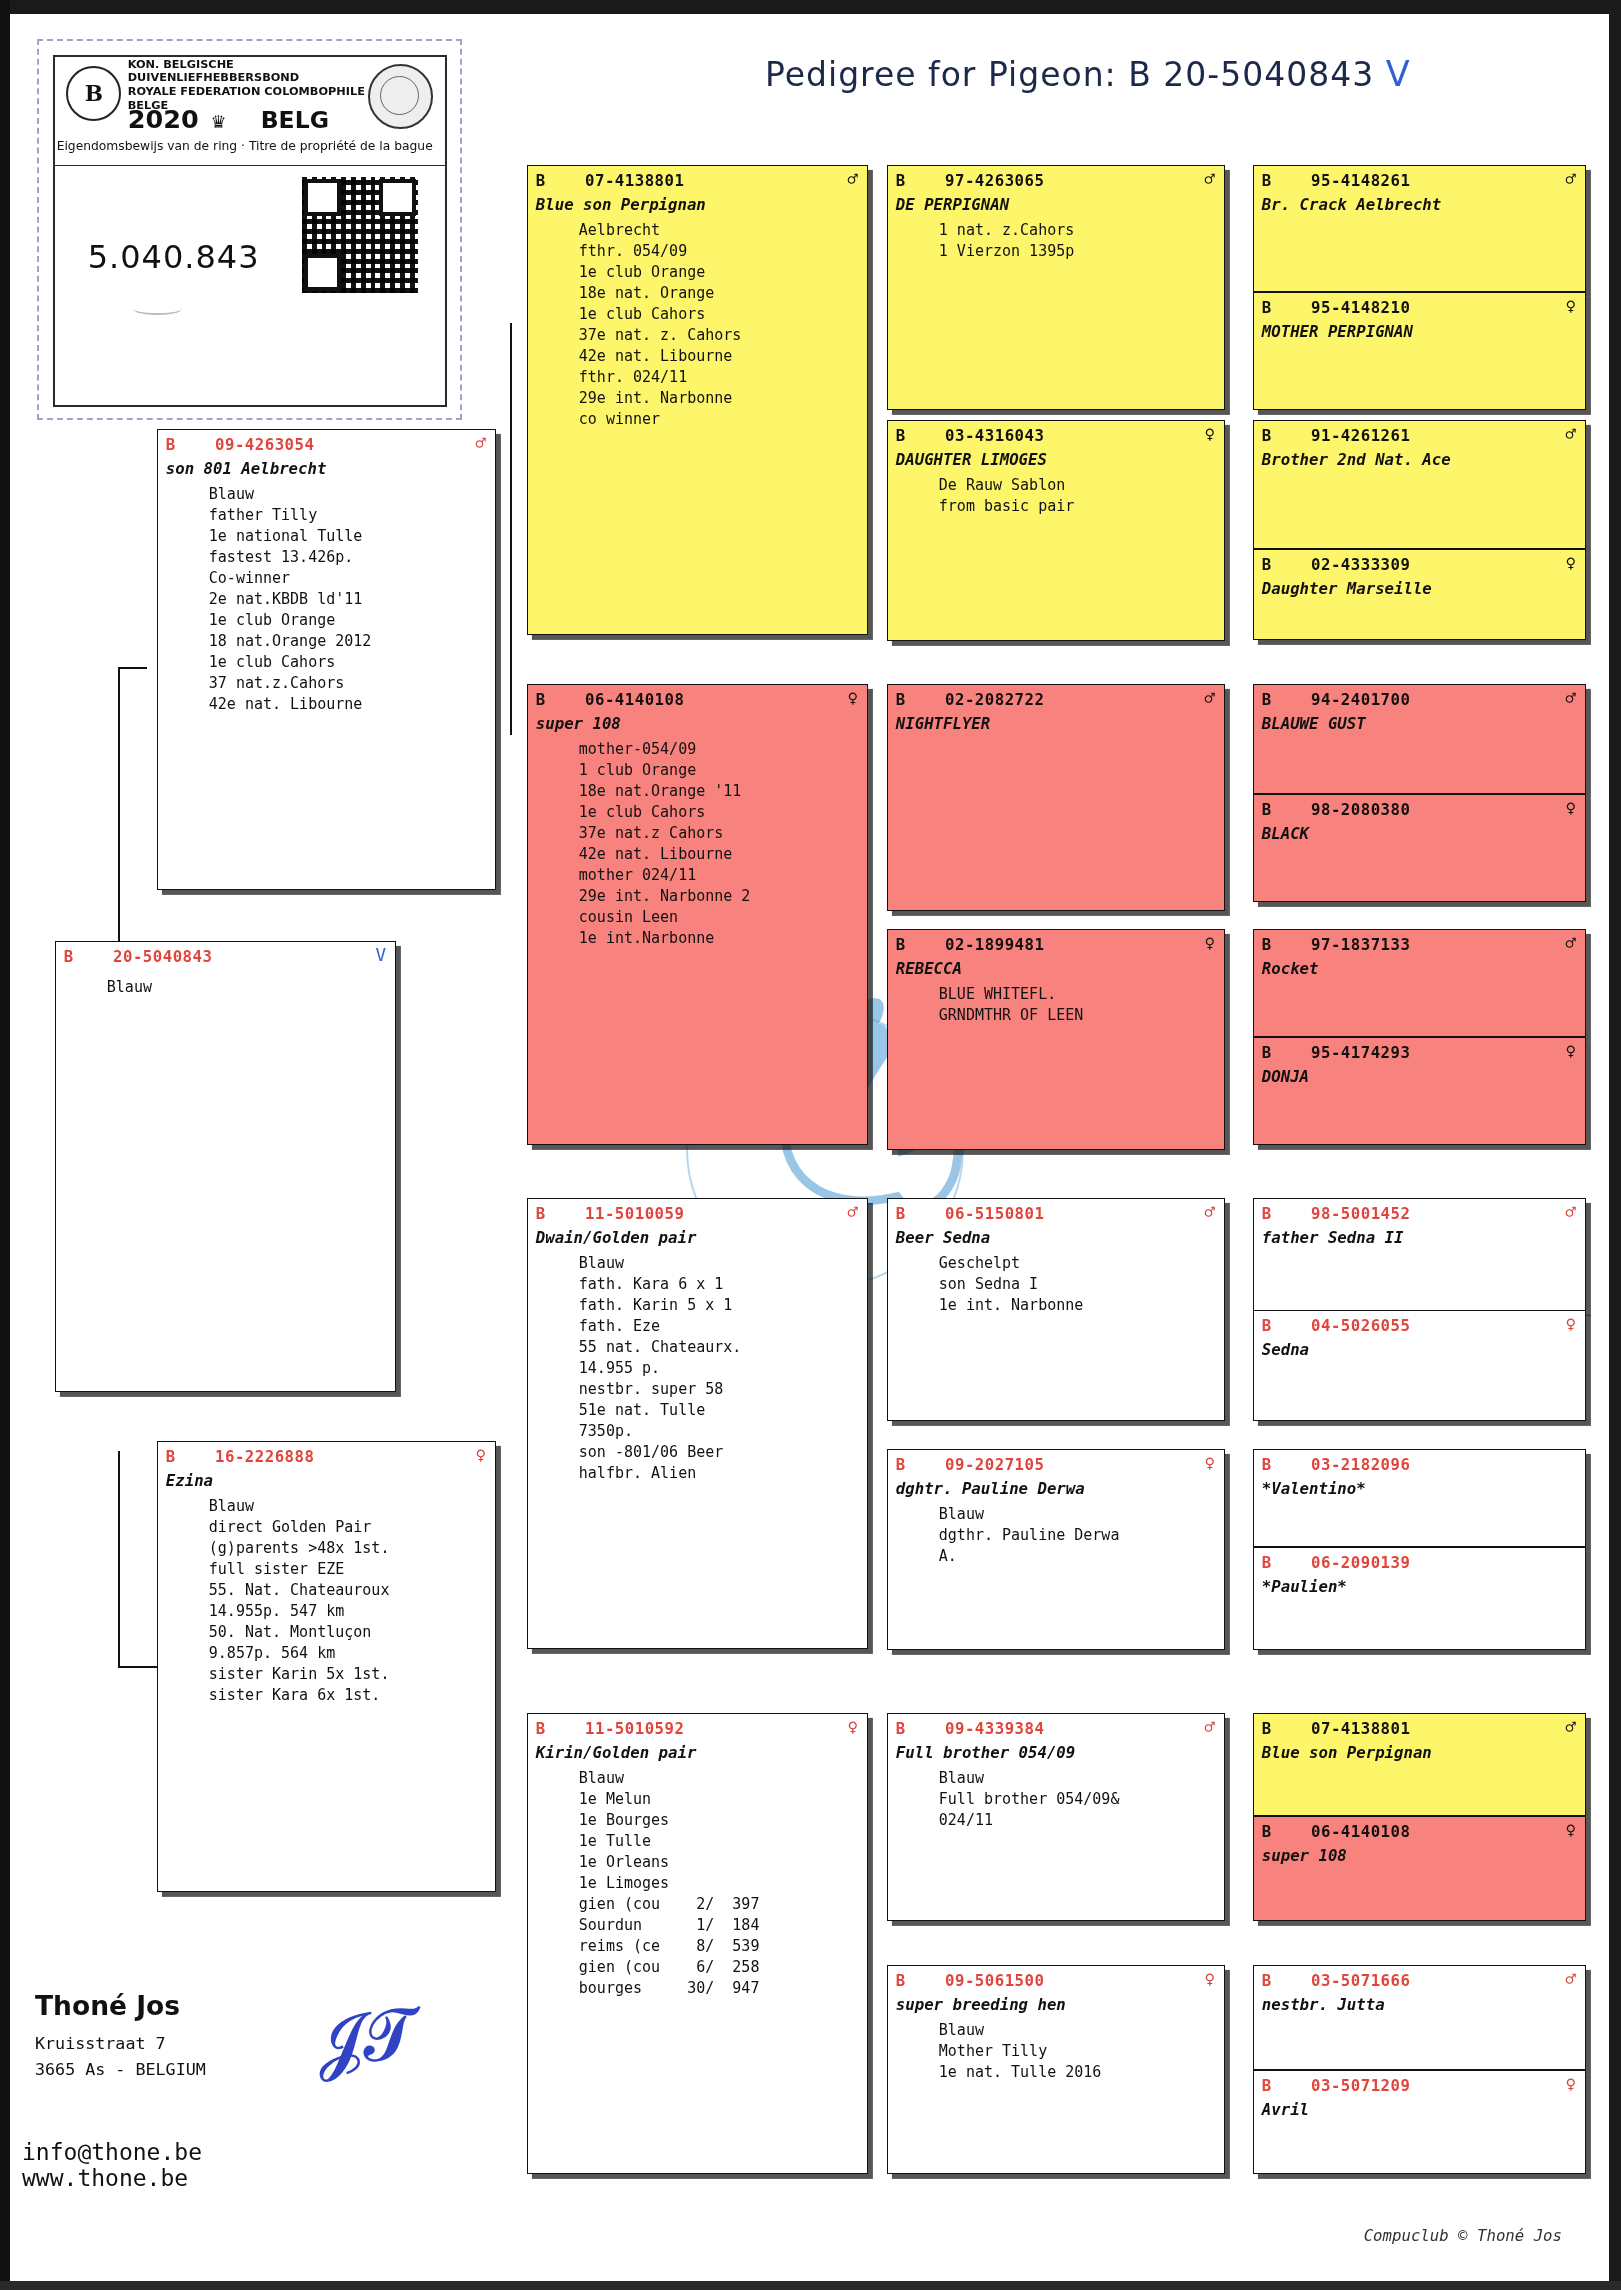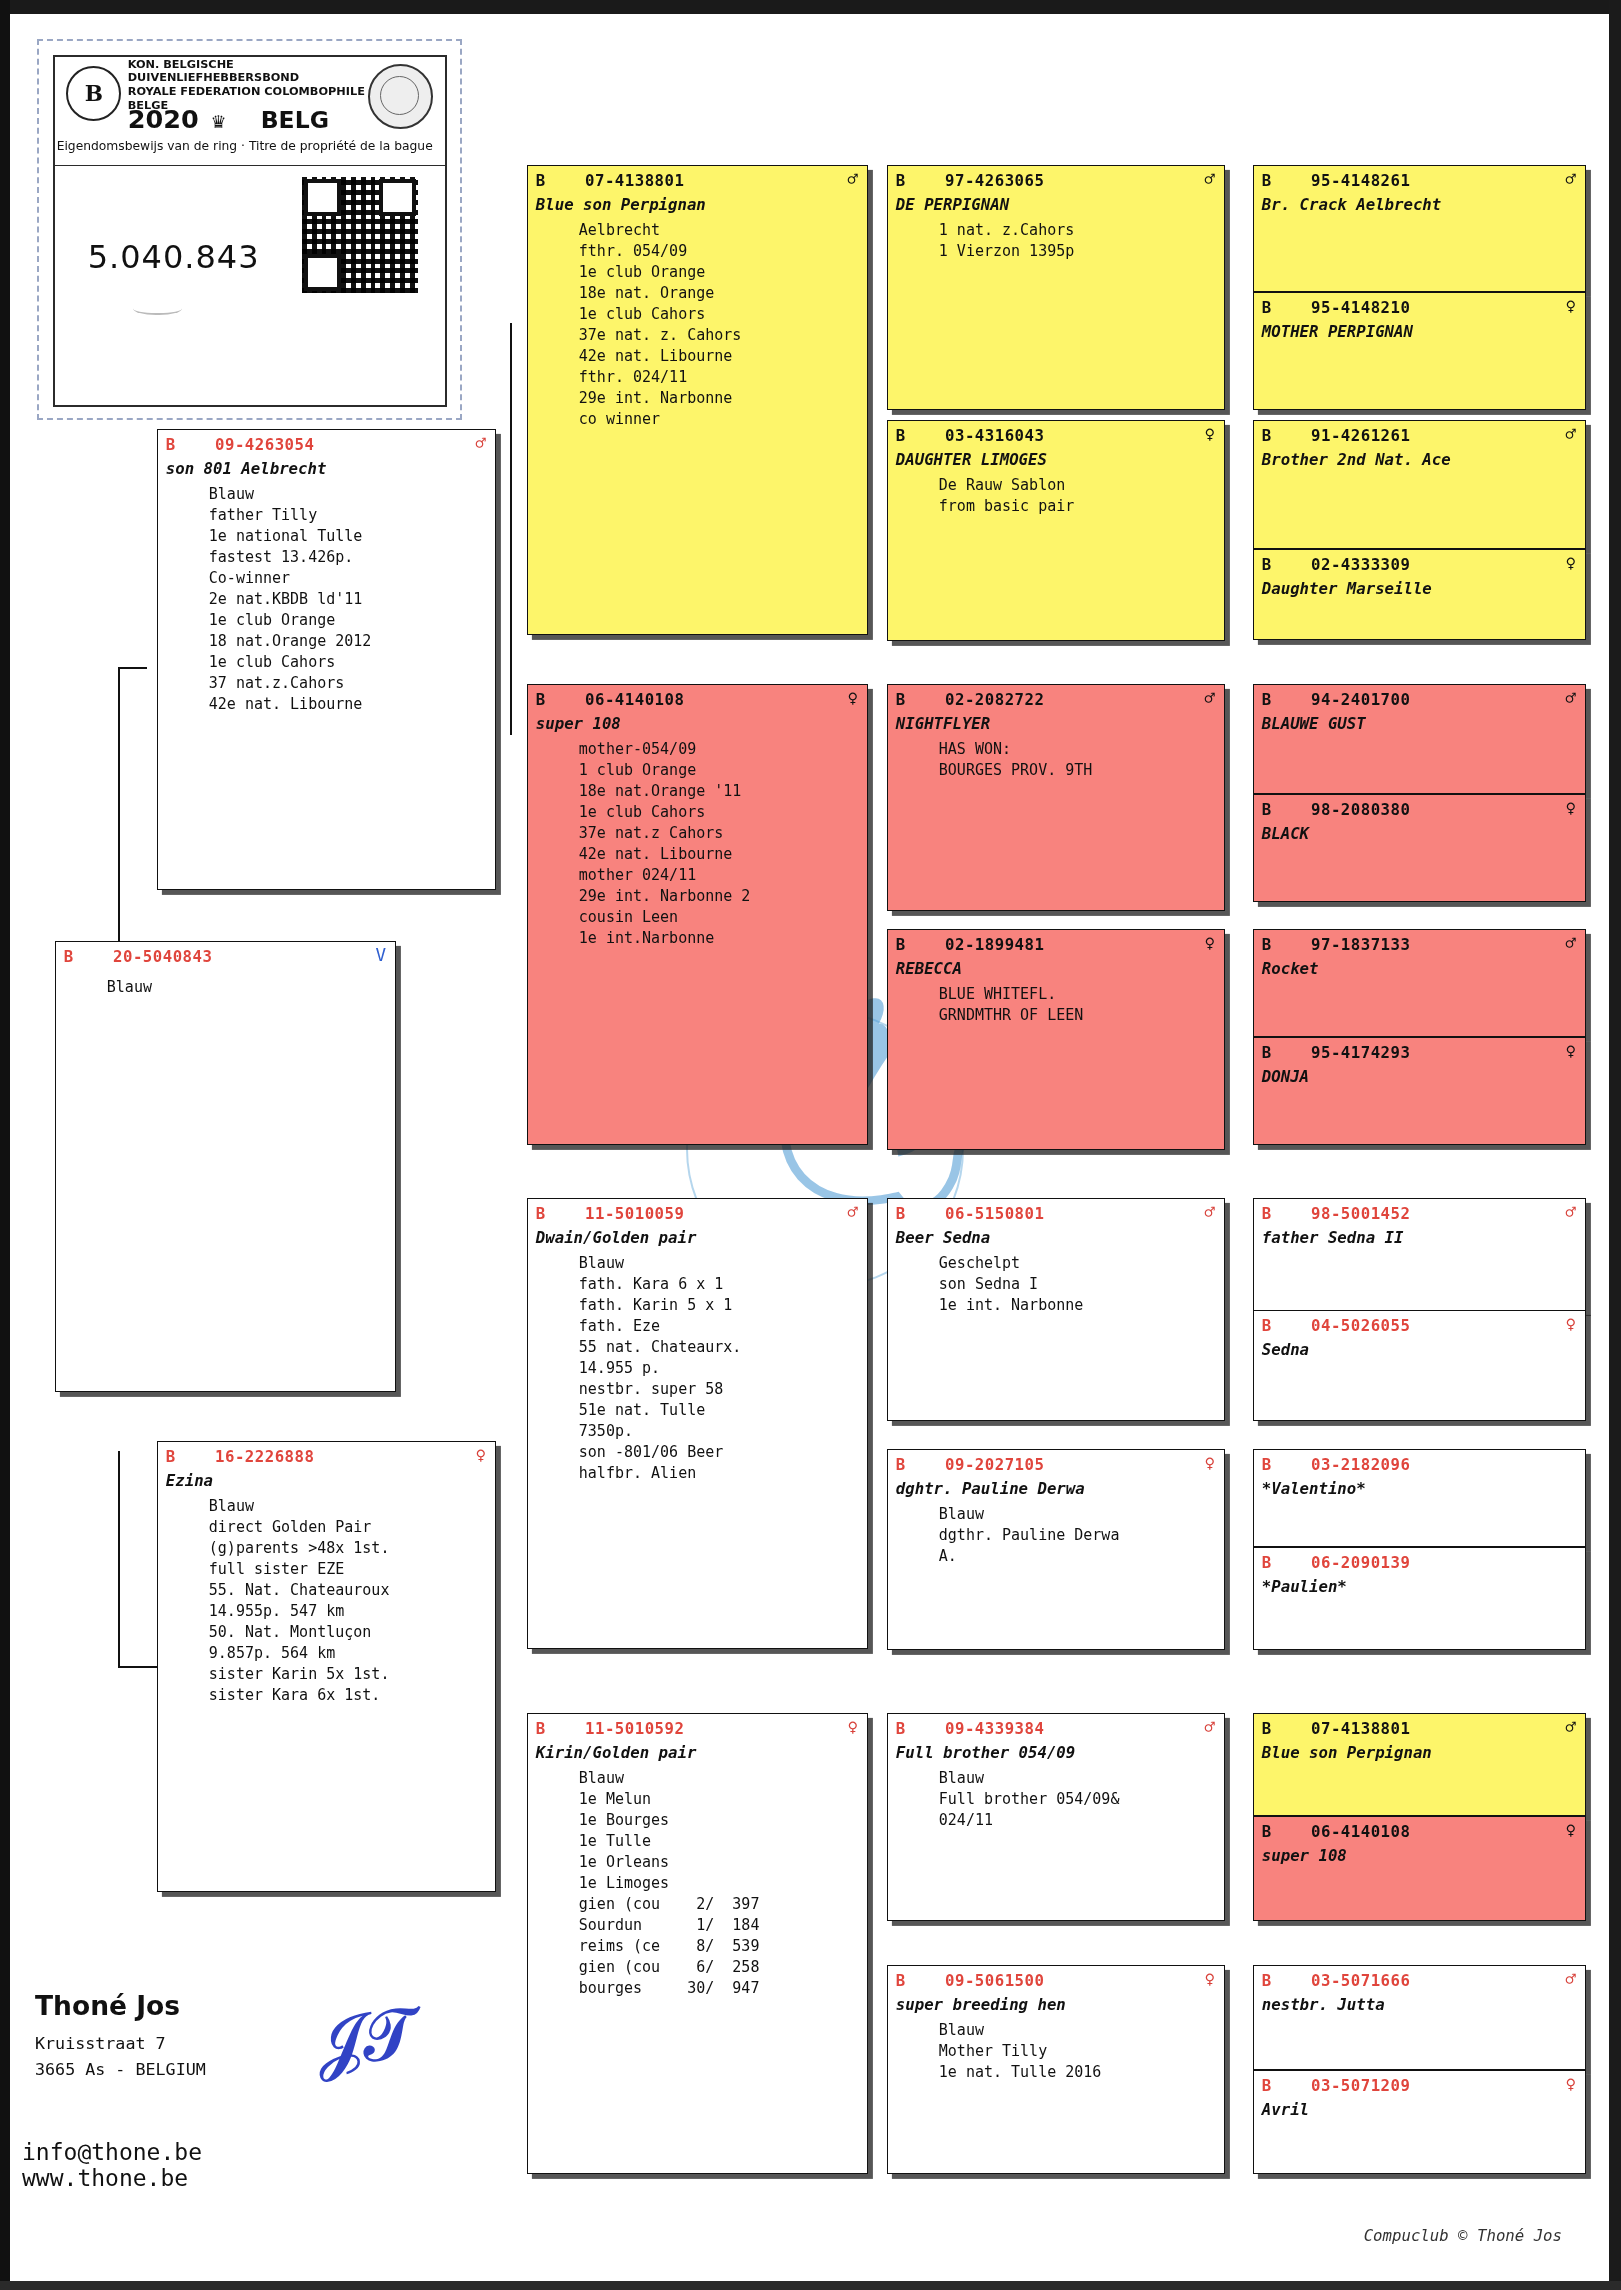--- a/index.html
+++ b/index.html
@@ -122,20 +122,24 @@
 </head>
 <body>
 
 <div class="page">
 
   <div class="edge-top"></div>
   <div class="edge-left"></div>
   <div class="edge-right"></div>
   <div class="edge-bottom"></div>
 
+  <div class="title">
+    <span>Pedigree for Pigeon: B   20-5040843</span>
+    <span class="vmark">V</span>
+  </div>
 
   <div class="ring-box">
     <div class="ring-inner">
       <div class="ring-head">
         <div class="ring-seal">B</div>
         <div class="ring-fed">
           <div>KON. BELGISCHE DUIVENLIEFHEBBERSBOND</div>
           <div>ROYALE FEDERATION COLOMBOPHILE BELGE</div>
         </div>
         <div class="ring-year">2020</div>
@@ -314,22 +318,20 @@
 from basic pair</div>
   </div>
 
   <div class="card red" style="left:887px;top:684px;width:338px;height:227px;">
     <div class="hdr dark">
       <span class="b">B</span>
       <span class="num">02-2082722</span>
       <span class="sex">♂</span>
     </div>
     <div class="name">NIGHTFLYER</div>
-    <div class="body">HAS WON:
-BOURGES PROV. 9TH</div>
   </div>
 
   <div class="card red" style="left:887px;top:929px;width:338px;height:221px;">
     <div class="hdr dark">
       <span class="b">B</span>
       <span class="num">02-1899481</span>
       <span class="sex">♀</span>
     </div>
     <div class="name">REBECCA</div>
     <div class="body">BLUE WHITEFL.

